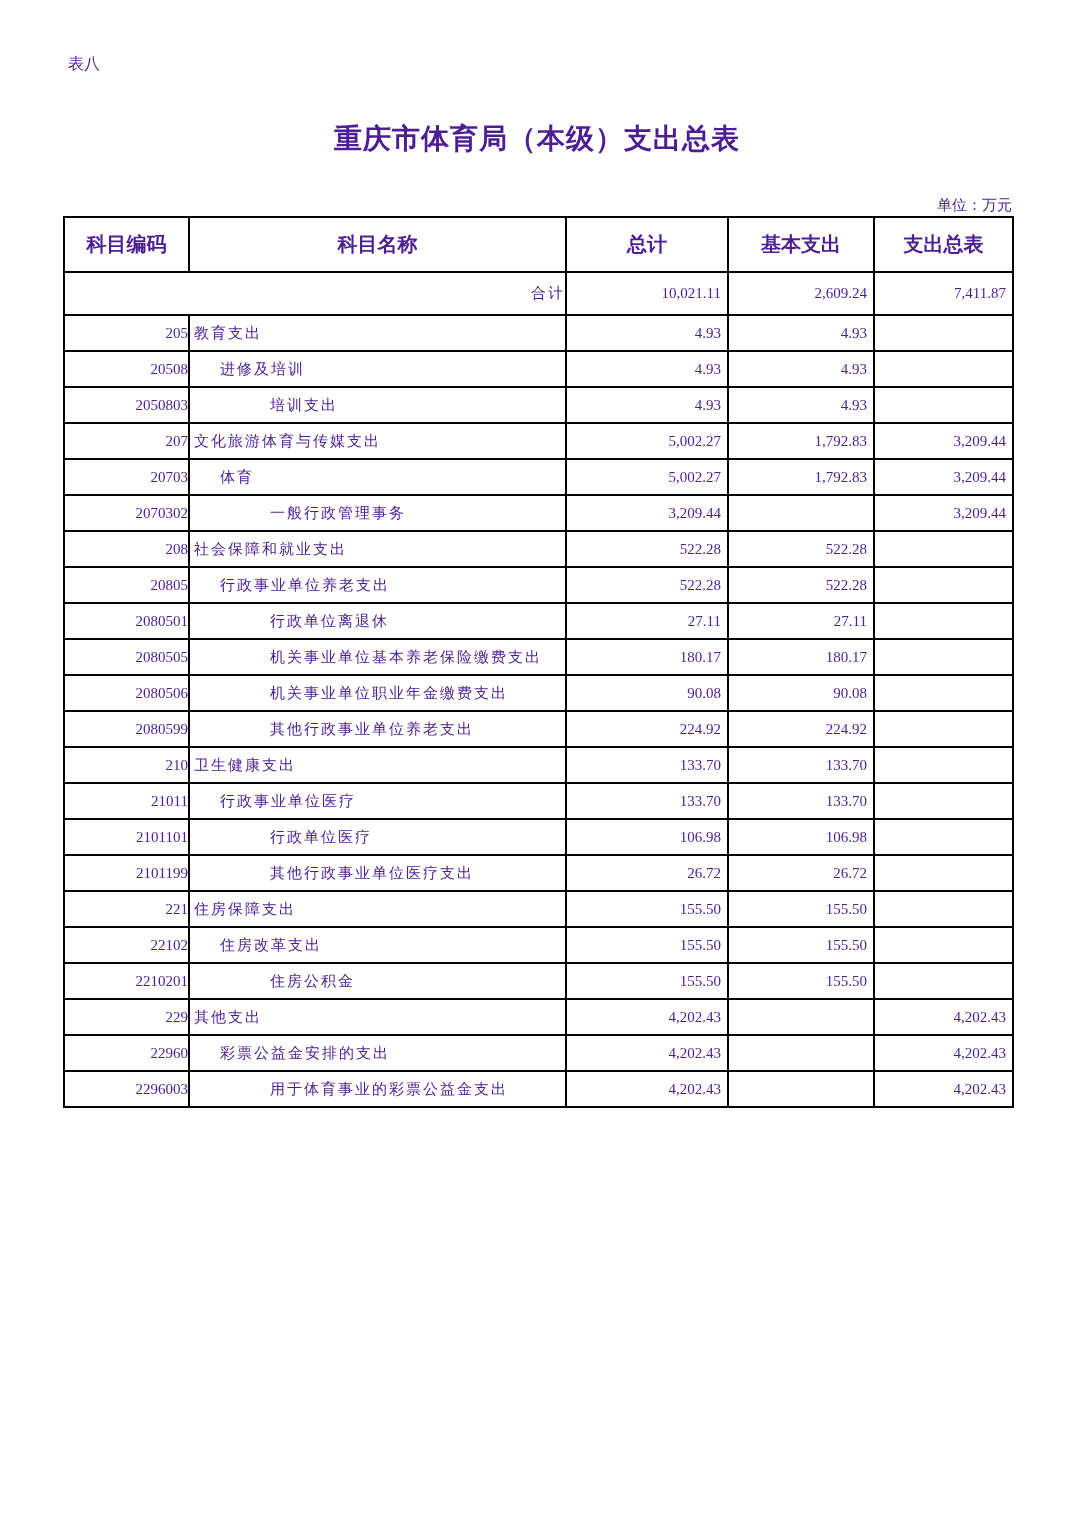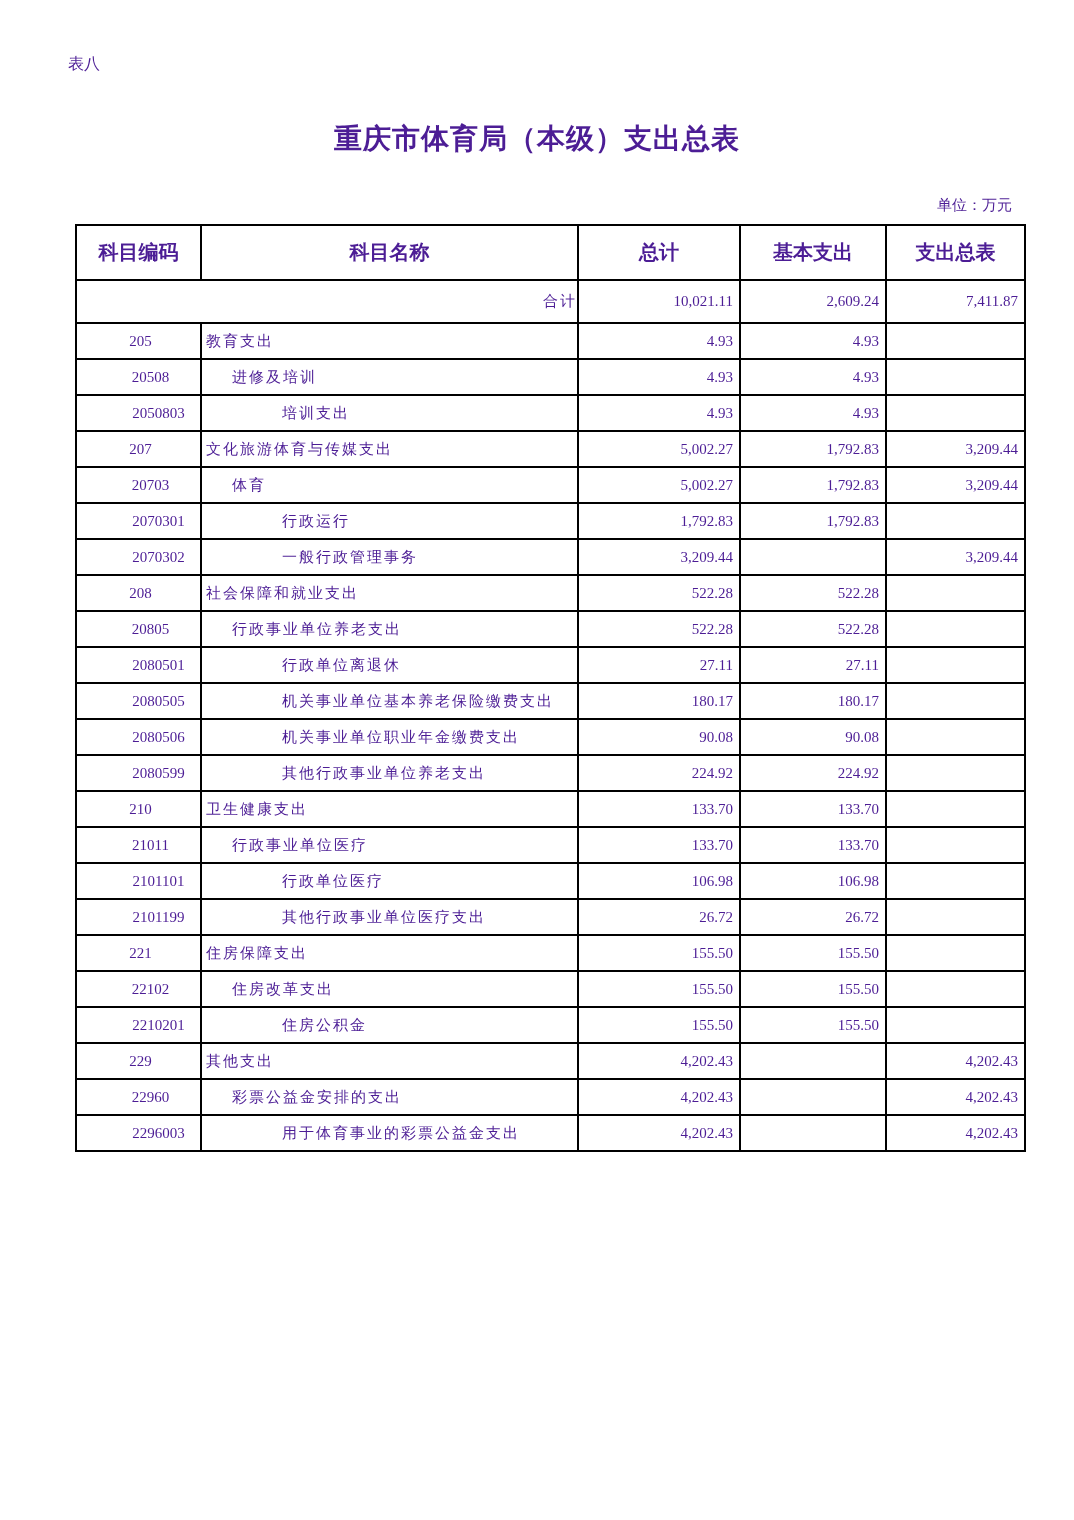--- a/index.html
+++ b/index.html
@@ -37,25 +37,24 @@
   .unit-note {
     position: absolute;
     top: 196px;
     right: 62px;
     font-size: 15px;
     font-family: "Liberation Serif", serif;
   }
   table.exp-table {
     position: absolute;
     left: 63px;
-    top: 224px;
+    top: 216px;
     width: 949px;
     border-collapse: collapse;
     table-layout: fixed;
-    margin-left: 12px;
   }
   .exp-table th, .exp-table td {
     border: 2px solid #000000;
     padding: 0;
     overflow: hidden;
     white-space: nowrap;
   }
   .exp-table th {
     height: 53px;
     font-family: "Liberation Sans", sans-serif;
@@ -70,21 +69,21 @@
     vertical-align: middle;
     font-family: "Liberation Serif", serif;
   }
   tr.total-row td {
     height: 41px;
   }
   td.cell-grand-label {
     text-align: right;
     letter-spacing: 2px;
   }
-  td.cell-code { text-align: center; padding-left: 4px; }
+  td.cell-code { text-align: right; padding-left: 4px; }
   td.cell-name { text-align: left; padding-left: 4px; letter-spacing: 2px; }
   tr.lvl-2 td.cell-code { padding-left: 24px; }
   tr.lvl-2 td.cell-name { padding-left: 30px; }
   tr.lvl-3 td.cell-code { padding-left: 40px; }
   tr.lvl-3 td.cell-name { padding-left: 80px; }
   td.cell-num {
     text-align: right;
     padding-right: 6px;
   }
 </style>
@@ -152,27 +151,20 @@
           <td class="cell-num">3,209.44</td>
         </tr>
         <tr class="lvl-2">
           <td class="cell-code">20703</td>
           <td class="cell-name">体育</td>
           <td class="cell-num">5,002.27</td>
           <td class="cell-num">1,792.83</td>
           <td class="cell-num">3,209.44</td>
         </tr>
         <tr class="lvl-3">
-          <td class="cell-code">2070301</td>
-          <td class="cell-name">行政运行</td>
-          <td class="cell-num">1,792.83</td>
-          <td class="cell-num">1,792.83</td>
-          <td class="cell-num"></td>
-        </tr>
-        <tr class="lvl-3">
           <td class="cell-code">2070302</td>
           <td class="cell-name">一般行政管理事务</td>
           <td class="cell-num">3,209.44</td>
           <td class="cell-num"></td>
           <td class="cell-num">3,209.44</td>
         </tr>
         <tr class="lvl-1">
           <td class="cell-code">208</td>
           <td class="cell-name">社会保障和就业支出</td>
           <td class="cell-num">522.28</td>

